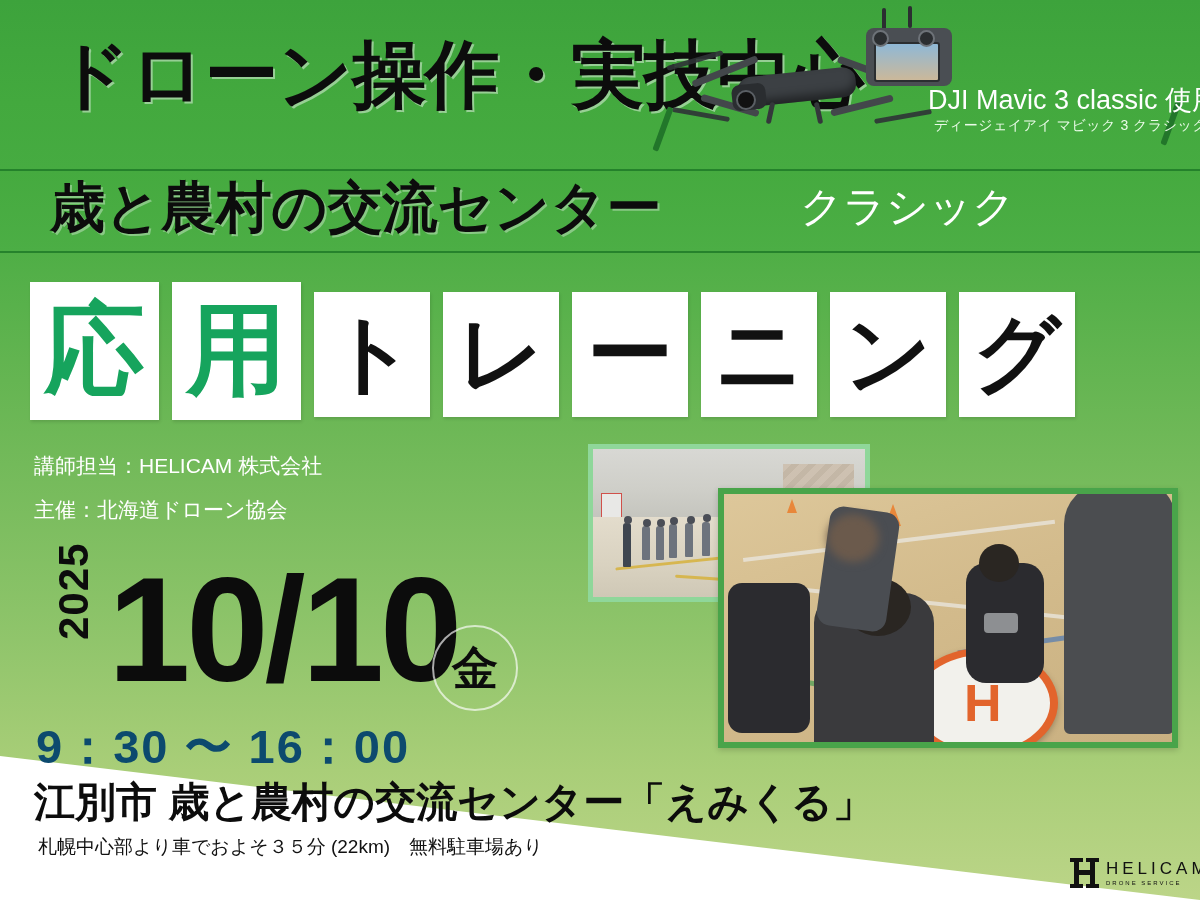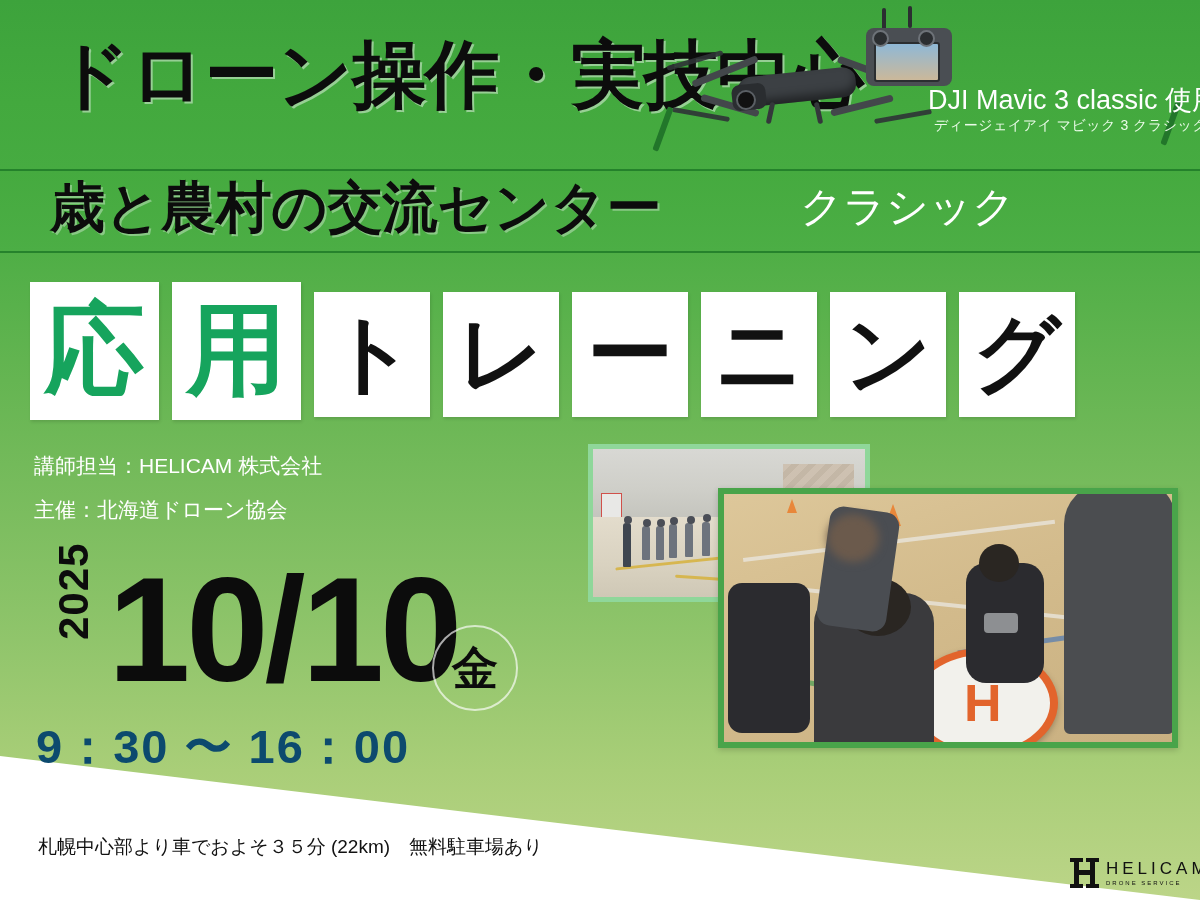--- a/index.html
+++ b/index.html
@@ -212,20 +212,21 @@
 
   <div class="credit1">講師担当：HELICAM 株式会社</div>
   <div class="credit2">主催：北海道ドローン協会</div>
 
   <div class="year">2025</div>
   <div class="bigdate">10/10</div>
   <div class="daycircle">
     <span>金</span>
   </div>
   <div class="time">9：30 〜 16：00</div>
+  <div class="venue">江別市 歳と農村の交流センター「えみくる」</div>
   <div class="access">札幌中心部より車でおよそ３５分 (22km)　無料駐車場あり</div>
 
   <div class="photo photo-a">
     <div class="ph-inner">
       <div class="gymA-wall"></div>
       <div class="gymA-climb"></div>
       <div class="gymA-banner"></div>
       <div class="gymA-floor"></div>
       <div class="gymA-line" style="left:8%;top:74%;width:60%;transform:rotate(-6deg);"></div>
       <div class="gymA-line" style="left:30%;top:88%;width:46%;transform:rotate(4deg);"></div>

